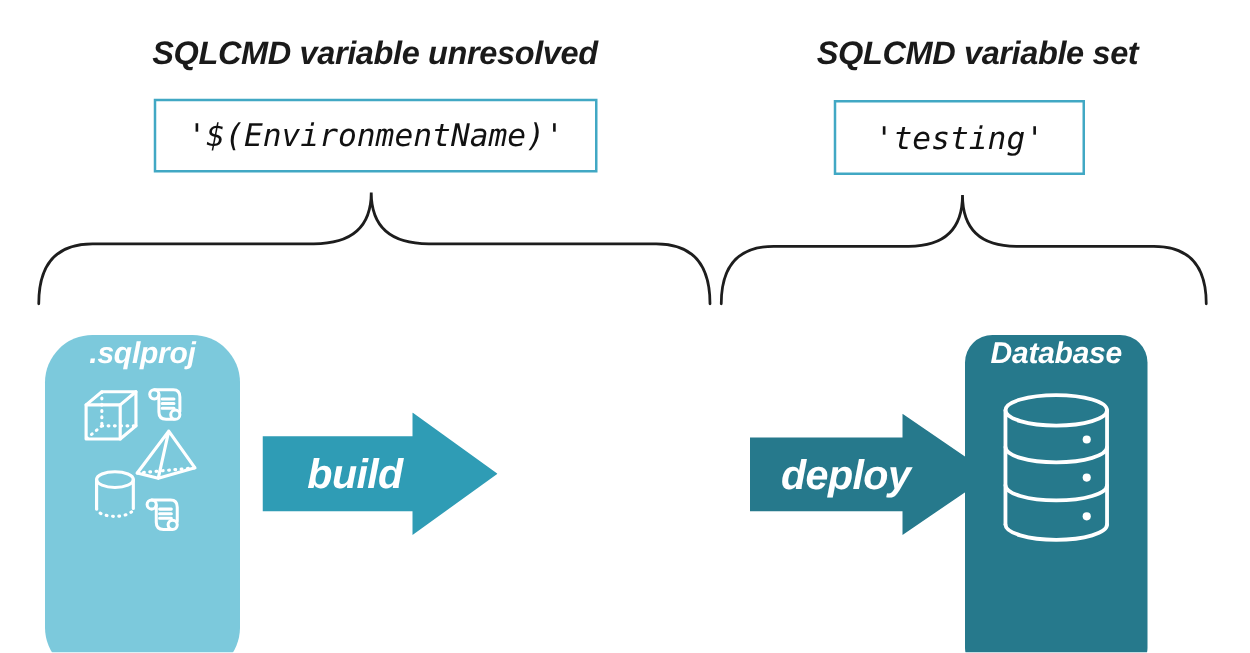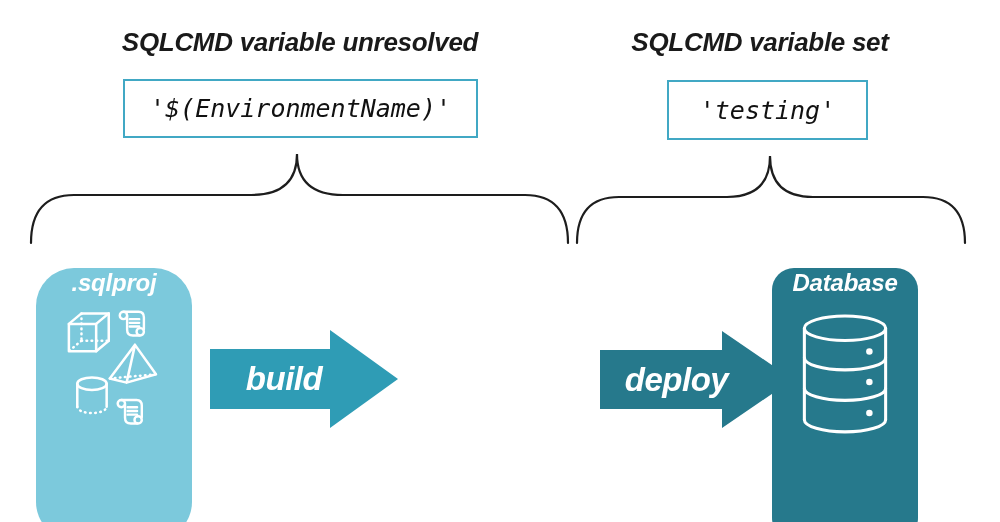--- a/index.html
+++ b/index.html
@@ -10,21 +10,21 @@
     font-family: "Liberation Sans", sans-serif;
     overflow: hidden;
     font-style: italic;
   }
   .heading {
     position: absolute;
     font-size: 26px; font-weight: 700; color: #1a1a1a;
     text-align: center; letter-spacing: -0.3px;
   }
   .h1 { left: 70px;  top: 27px; width: 460px; }
-  .h2 { left: 610px; top: 27px; width: 300px; }
+  .h2 { left: 632px; top: 27px; width: 300px; }
   .codebox {
     position: absolute;
     border: 2.5px solid #41a8c4;
     background: #ffffff;
     display: flex; align-items: center; justify-content: center;
     box-sizing: border-box;
   }
   .cb1 { left: 123px; top: 79px; width: 355px; height: 59px; }
   .cb2 { left: 667px; top: 80px; width: 201px; height: 60px; }
   .codebox code {

